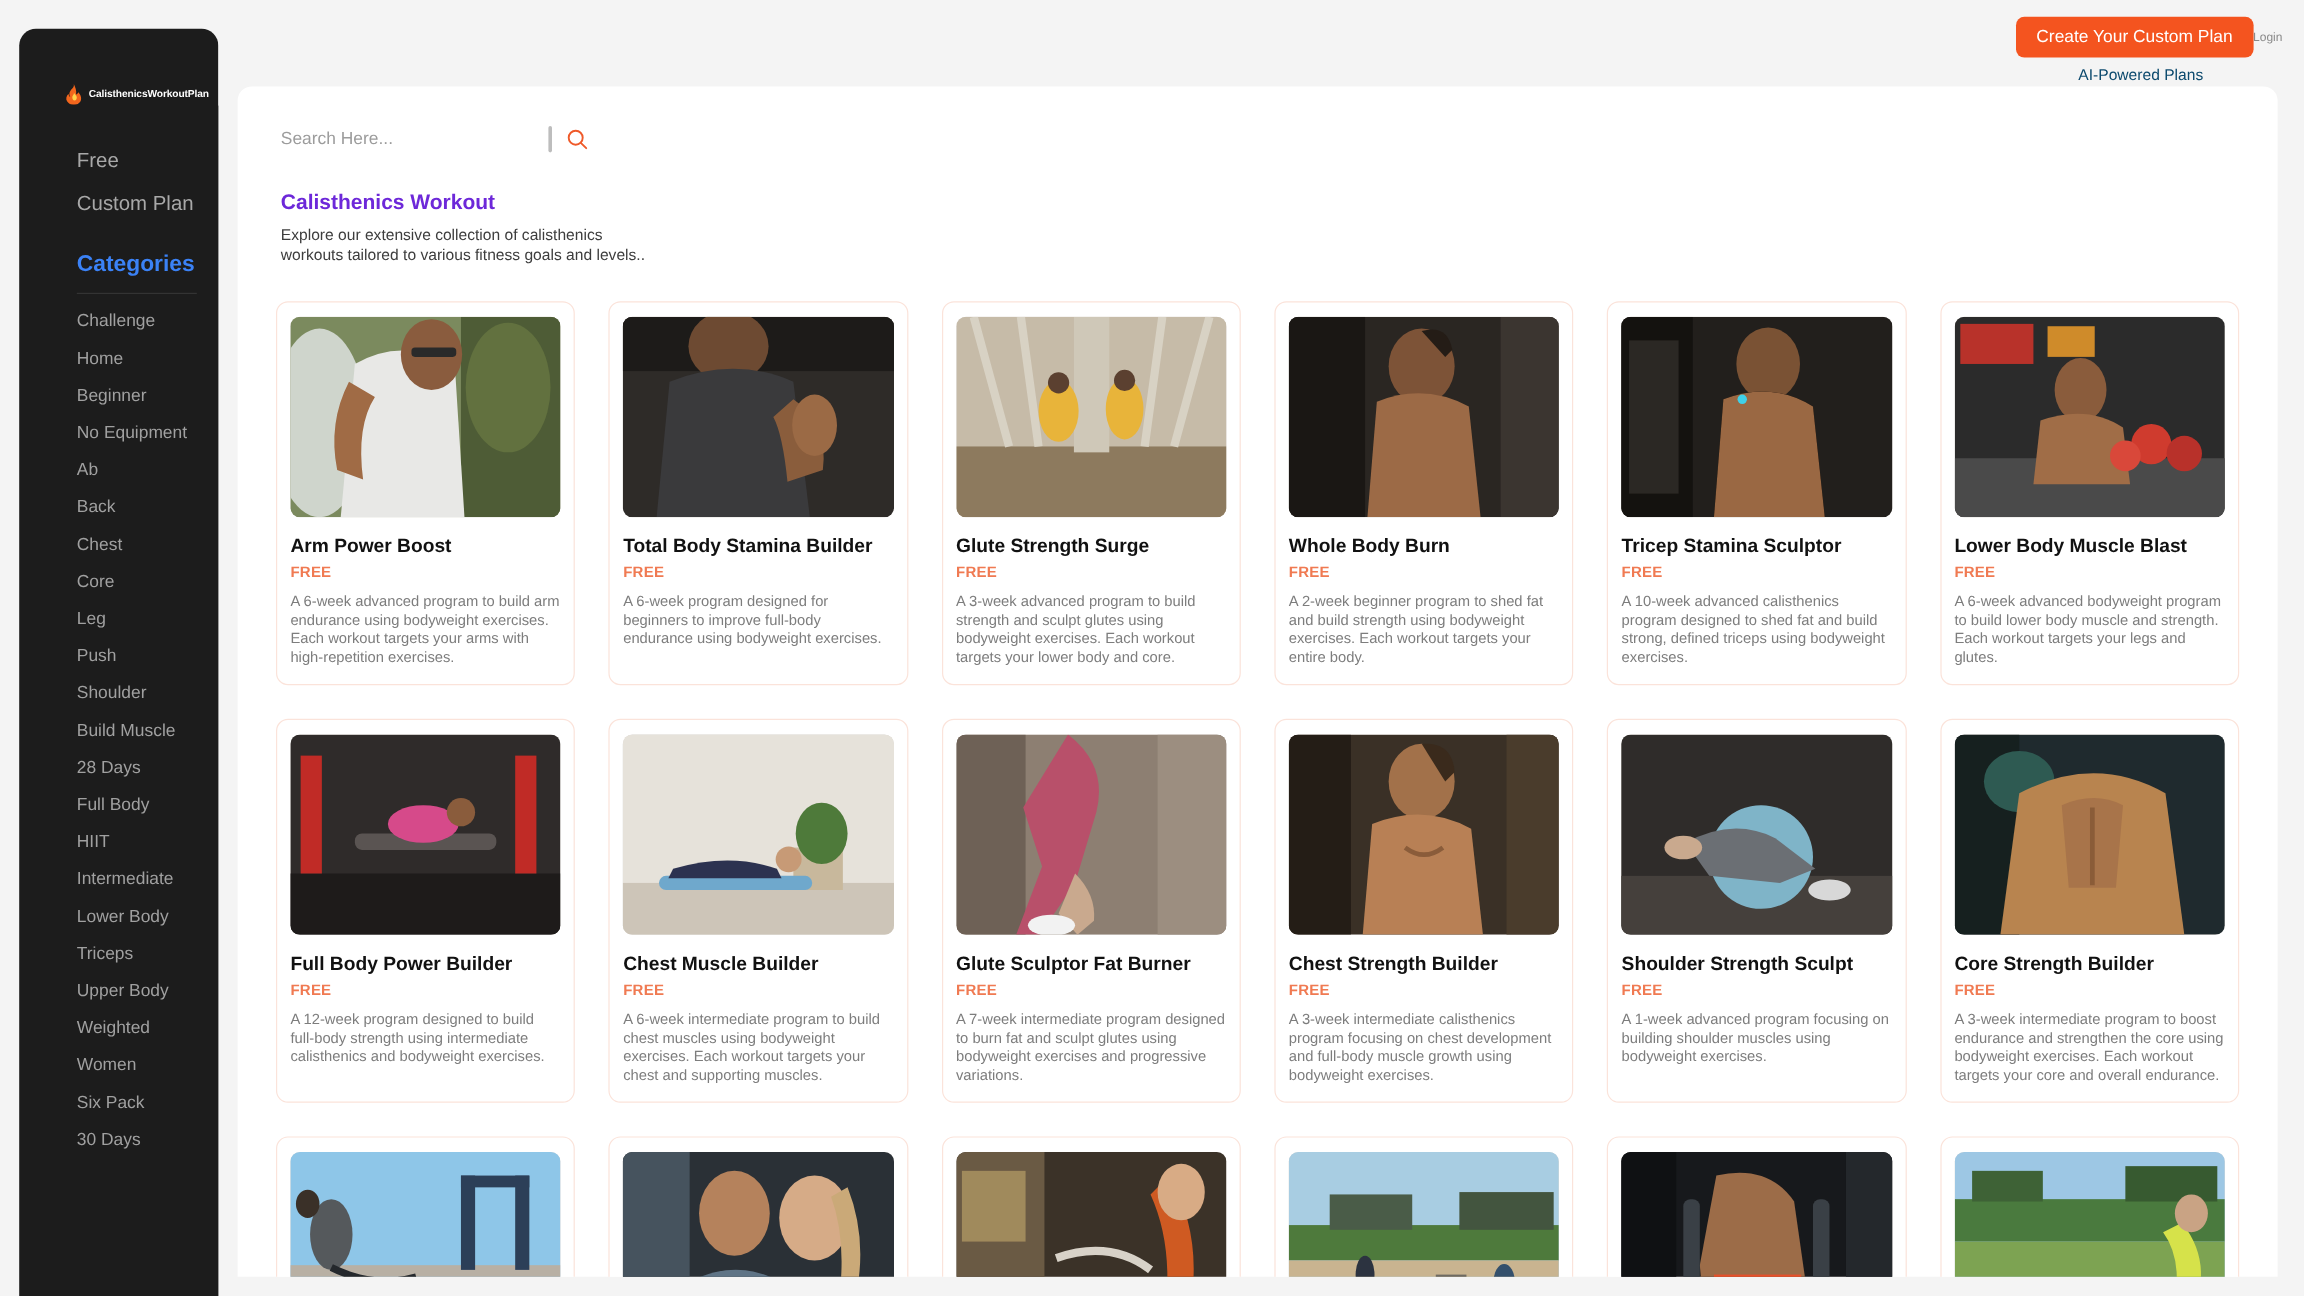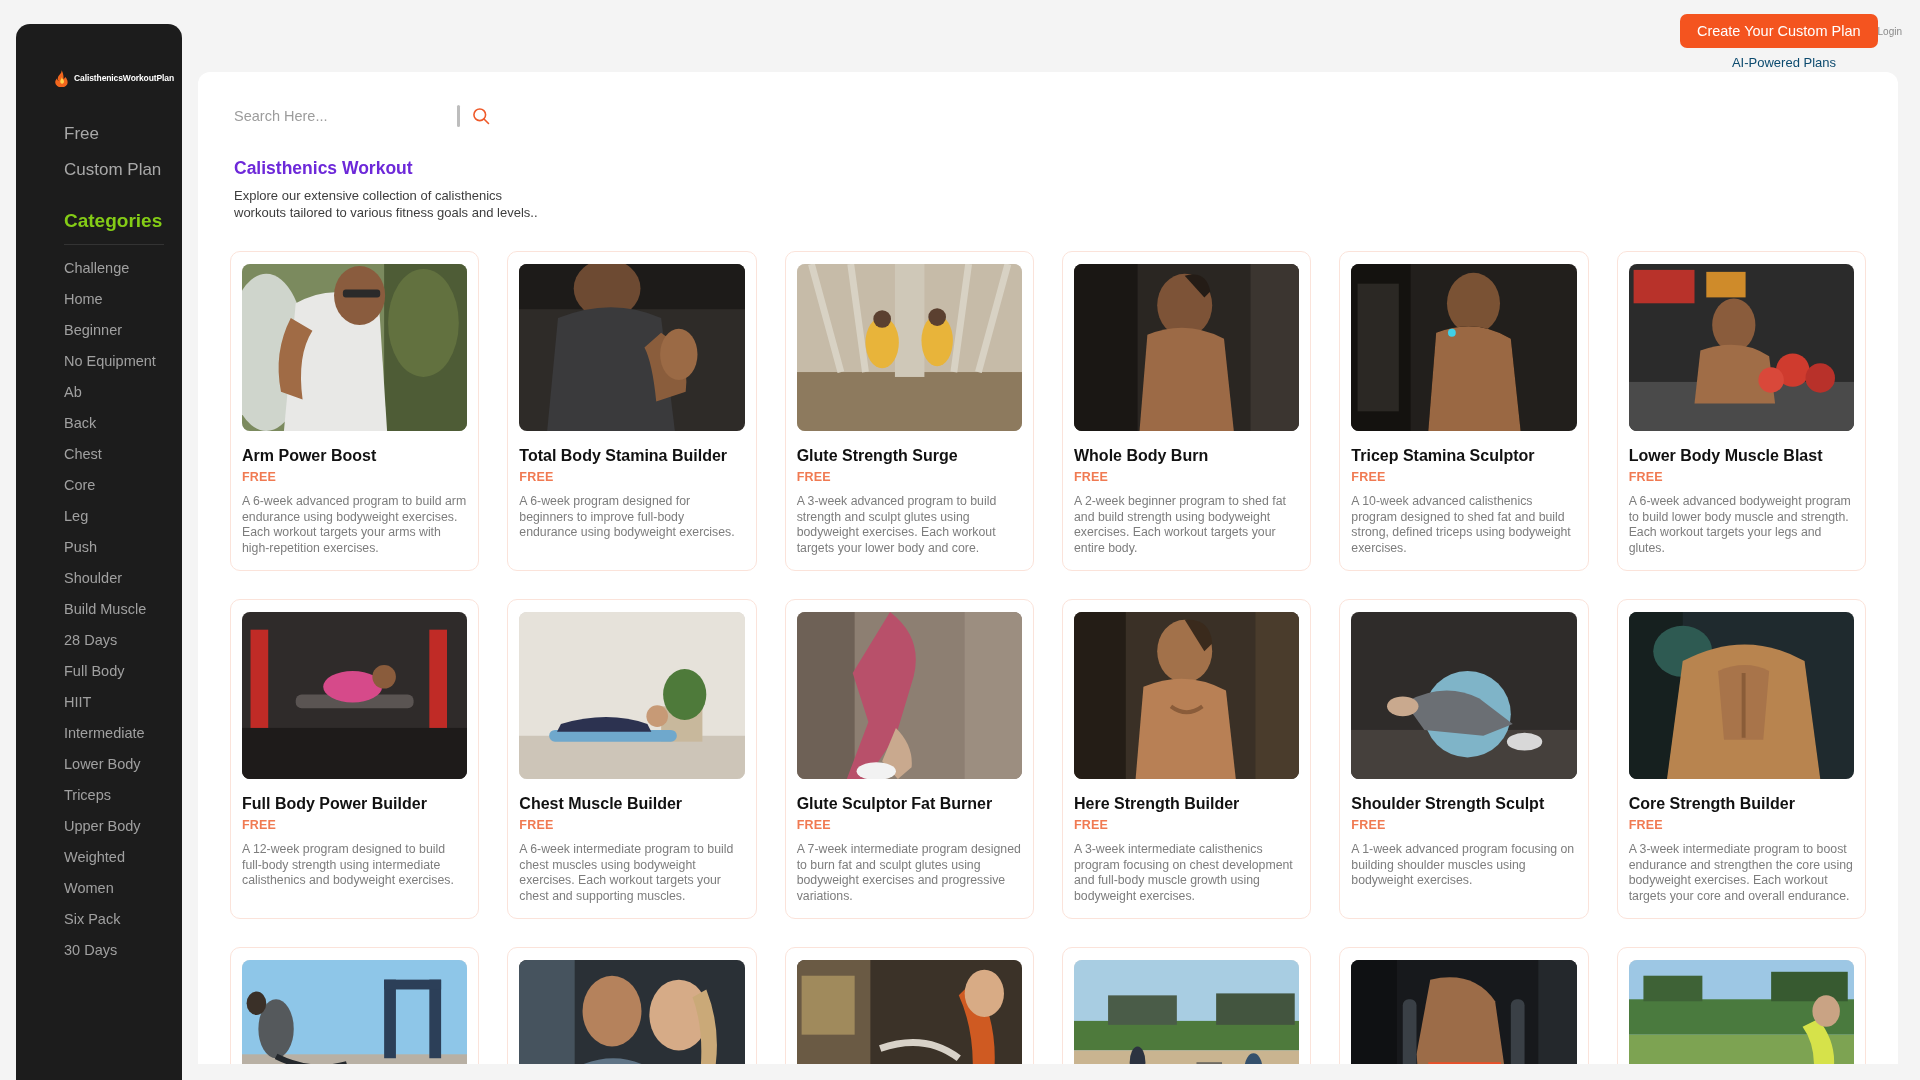--- a/index.html
+++ b/index.html
@@ -33,21 +33,21 @@
   }
   .nav-top {
     display: block;
     color: #a8a8a8;
     font-size: 17px;
     padding: 7px 0 7px 48px;
     text-decoration: none;
     line-height: 22px;
   }
   #categories-head {
-    color: #84cc16; font-size: 19px; font-weight: 700;
+    color: #3b82f6; font-size: 19px; font-weight: 700;
     padding: 22px 0 12px 48px;
   }
   #cat-divider {
     height: 1px; background: #333333;
     margin: 0 18px 8px 48px;
   }
   .cat-item {
     display: block;
     color: #a0a0a0;
     font-size: 14.5px;
@@ -424,21 +424,21 @@
           <svg viewBox="0 0 240 170" preserveAspectRatio="xMidYMid slice" xmlns="http://www.w3.org/2000/svg">
             <rect width="240" height="170" fill="#3a3026"></rect>
             <rect x="0" width="58" height="170" fill="#241d16"></rect>
             <rect x="190" width="50" height="170" fill="#4a3c2c"></rect>
             <ellipse cx="118" cy="40" rx="28" ry="32" fill="#a2714a"></ellipse>
             <path d="M118 8 q26-2 28 24 l-8 8z" fill="#3a2a1c"></path>
             <path d="M76 76 q44-18 84 4 l10 90 h-102z" fill="#b88055"></path>
             <path d="M104 96 q16 12 32 0" stroke="#8a5c3a" stroke-width="4" fill="none"></path>
           </svg>
         </div>
-        <h3 class="card-title">Here Strength Builder</h3>
+        <h3 class="card-title">Chest Strength Builder</h3>
         <div class="card-price">FREE</div>
         <p class="card-desc">A 3-week intermediate calisthenics program focusing on chest development and full-body muscle growth using bodyweight exercises.</p>
       </article>
 
       <article class="card">
         <div class="card-img">
           <svg viewBox="0 0 240 170" preserveAspectRatio="xMidYMid slice" xmlns="http://www.w3.org/2000/svg">
             <rect width="240" height="170" fill="#2f2c2a"></rect>
             <rect y="120" width="240" height="50" fill="#45403c"></rect>
             <circle cx="124" cy="104" r="44" fill="#7fb4c8"></circle>

